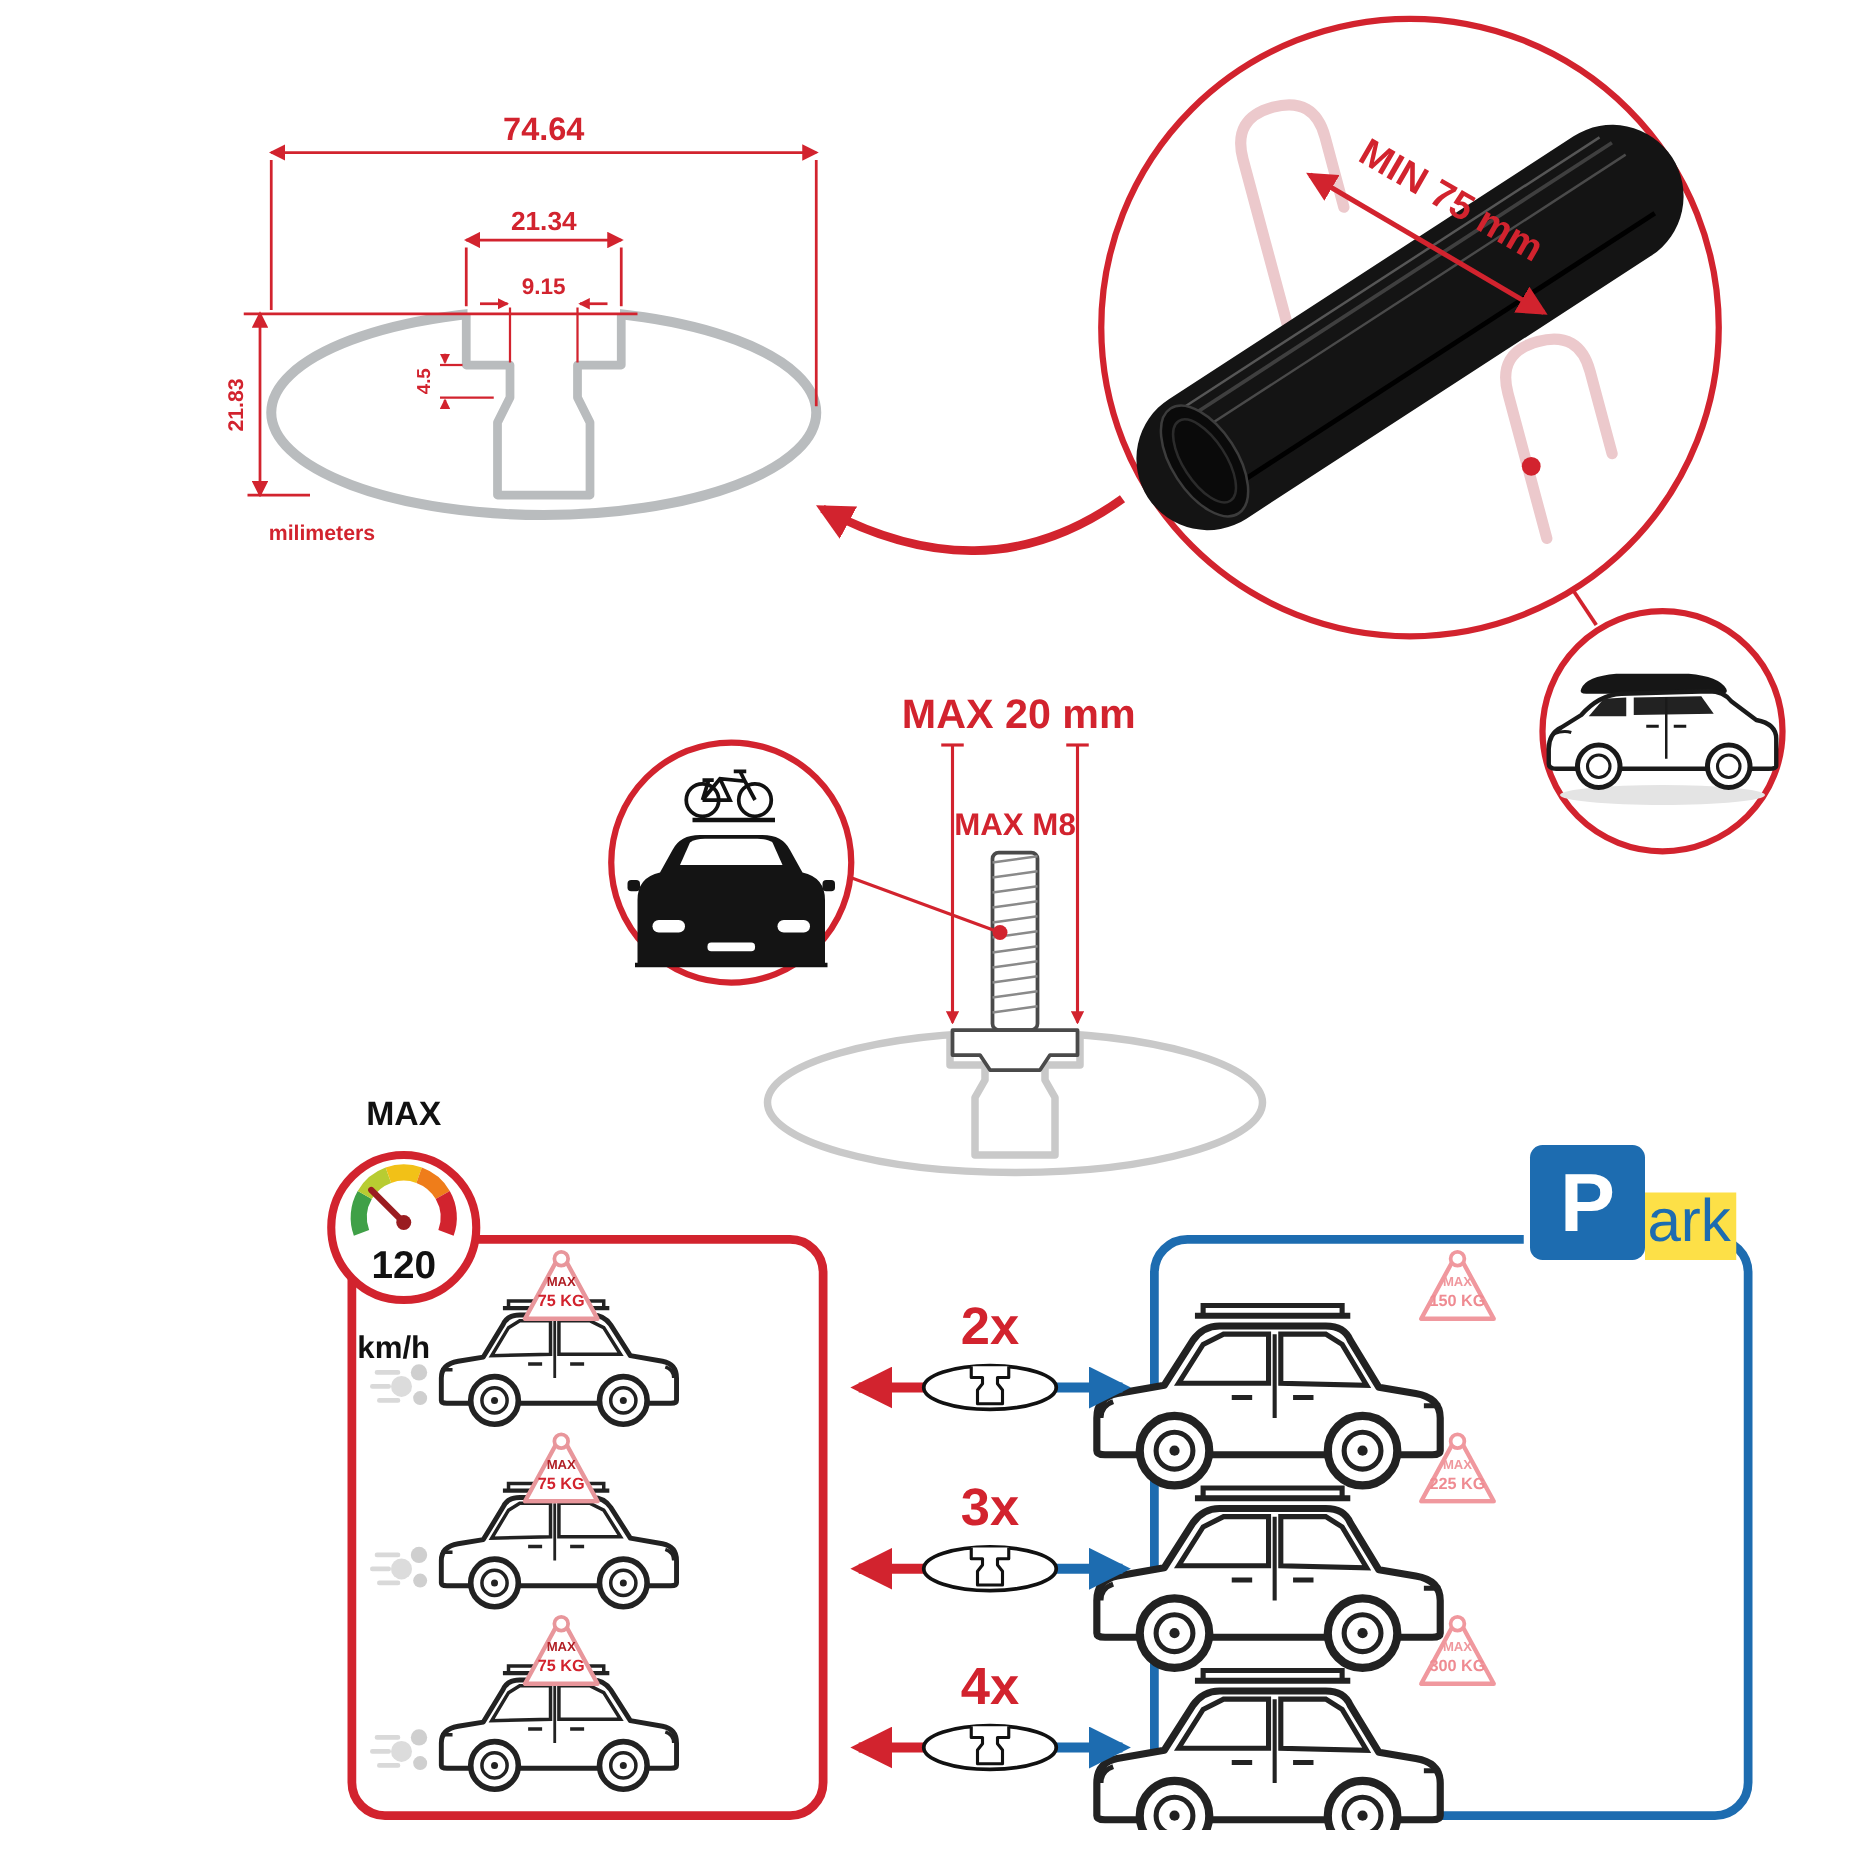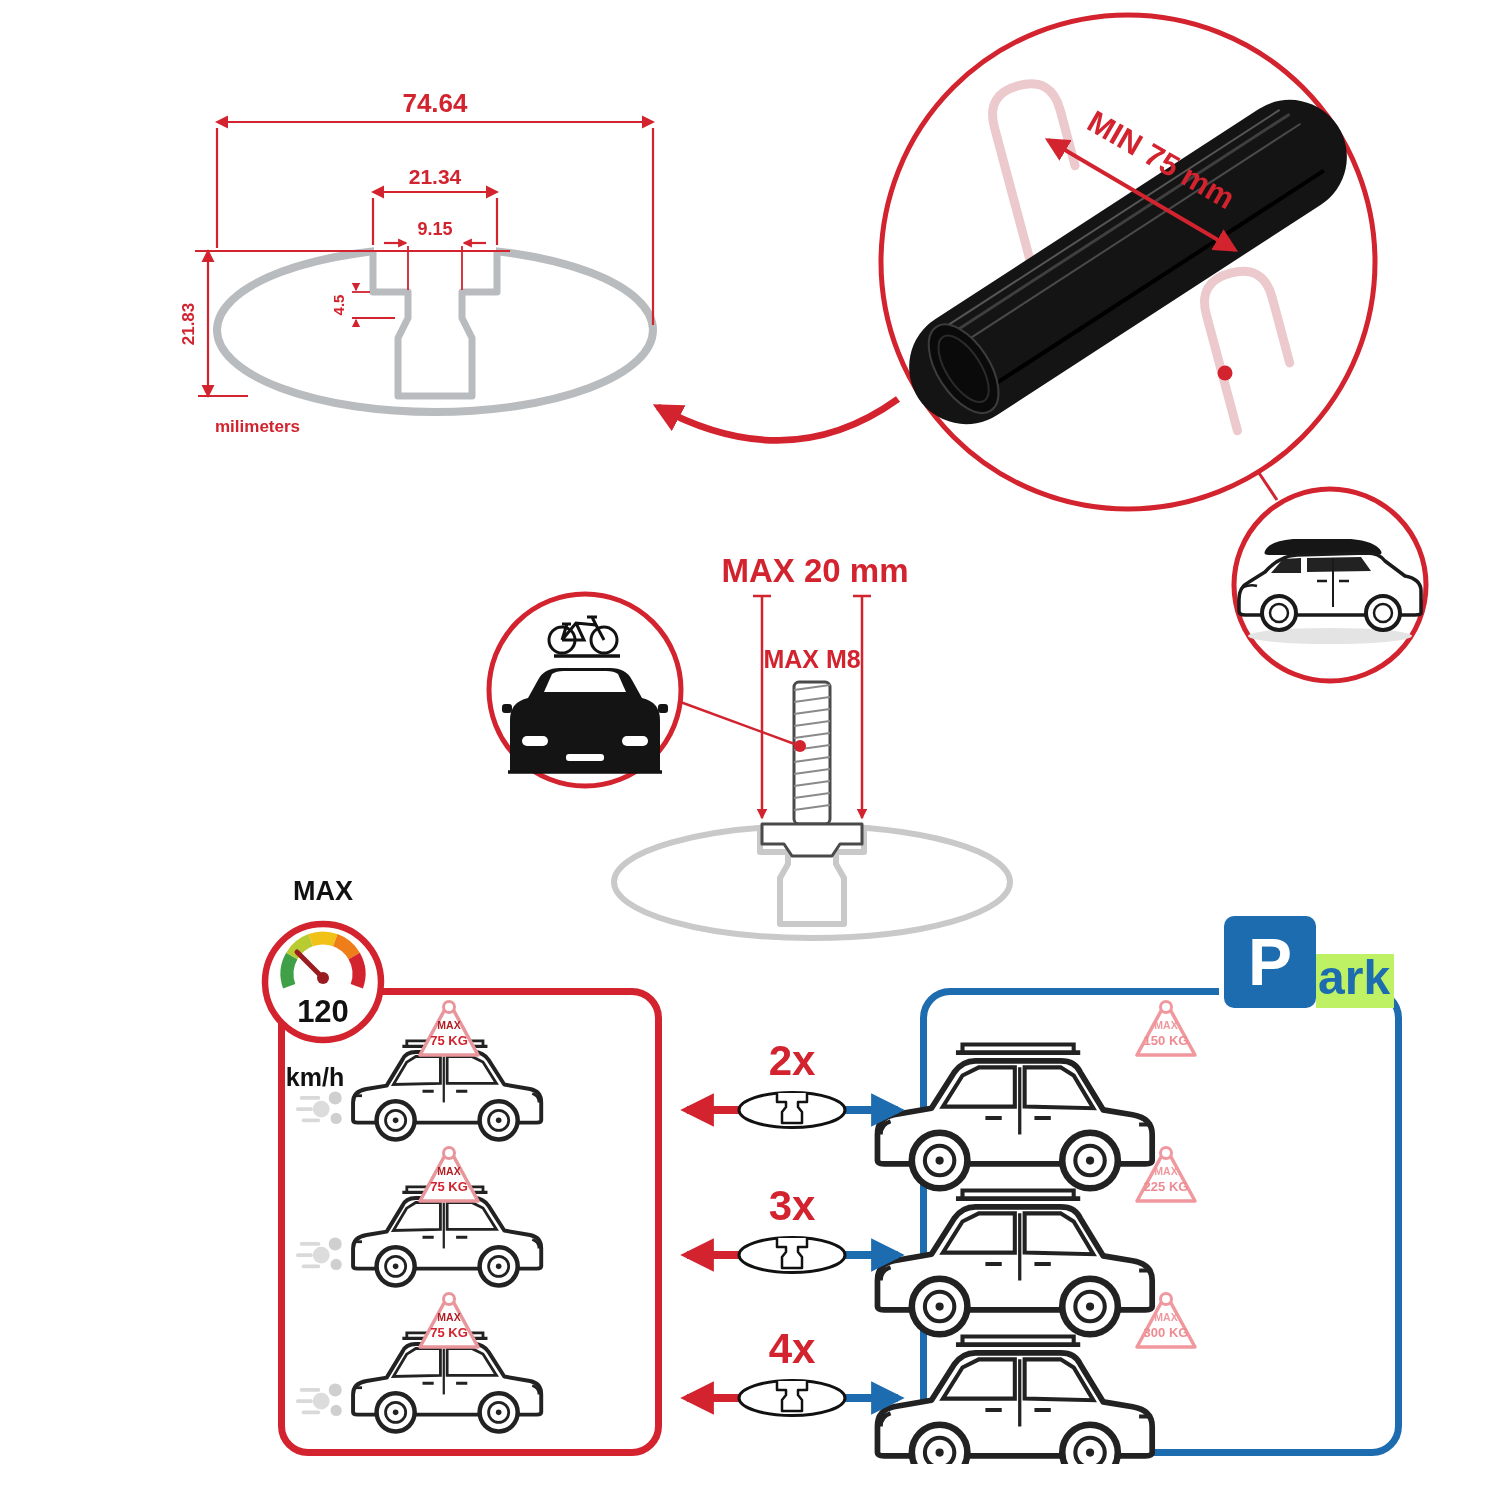--- a/index.html
+++ b/index.html
@@ -5,21 +5,21 @@
   *{margin:0;padding:0;box-sizing:border-box}
   html,body{background:#fff}
   body{font-family:"Liberation Sans",sans-serif}
   .canvas{position:relative;width:1500px;height:1464px;background:#fff;overflow:hidden}
   .abs{position:absolute}
   .red-box{position:absolute;left:278px;top:988px;width:384px;height:468px;border:7px solid #d2232e;border-radius:30px;background:#fff;padding-top:8px}
   .blue-box{position:absolute;left:920px;top:988px;width:482px;height:468px;border:7px solid #1d6cb0;border-radius:30px;background:#fff;padding-top:8px}
   .car-row{display:block;width:100%;height:146px}
   .park{position:absolute;left:1224px;top:916px;display:flex;align-items:flex-end;z-index:6}
   .park-square{width:92px;height:92px;background:#1d6cb0;border-radius:10px;color:#fff;font-size:66px;font-weight:bold;display:flex;align-items:center;justify-content:center;box-shadow:0 0 0 5px #fff}
-  .park-rest{font-size:48px;font-weight:bold;color:#1d6cb0;background:#bef264;padding:0 4px 6px 2px;line-height:1}
+  .park-rest{font-size:48px;font-weight:normal;color:#1d6cb0;background:#fde047;padding:0 4px 6px 2px;line-height:1}
   svg{overflow:visible}
   svg text{font-family:"Liberation Sans",sans-serif}
   .red-t{fill:#d2232e;font-weight:bold}
   .dim-t{fill:#d2232e;font-weight:bold}
 </style>
 </head>
 <body>
 
 <div class="canvas">
 

